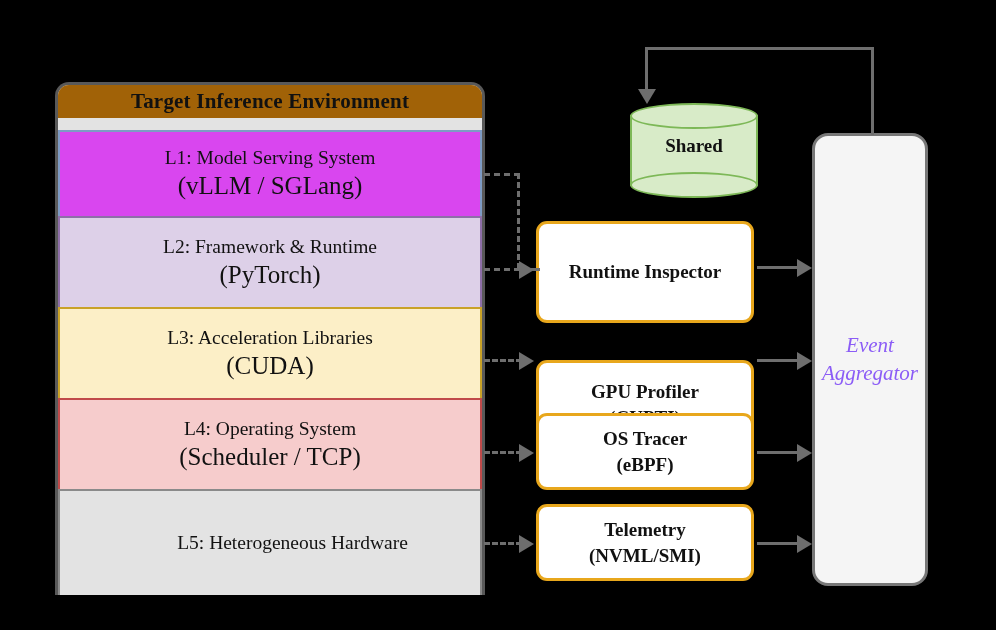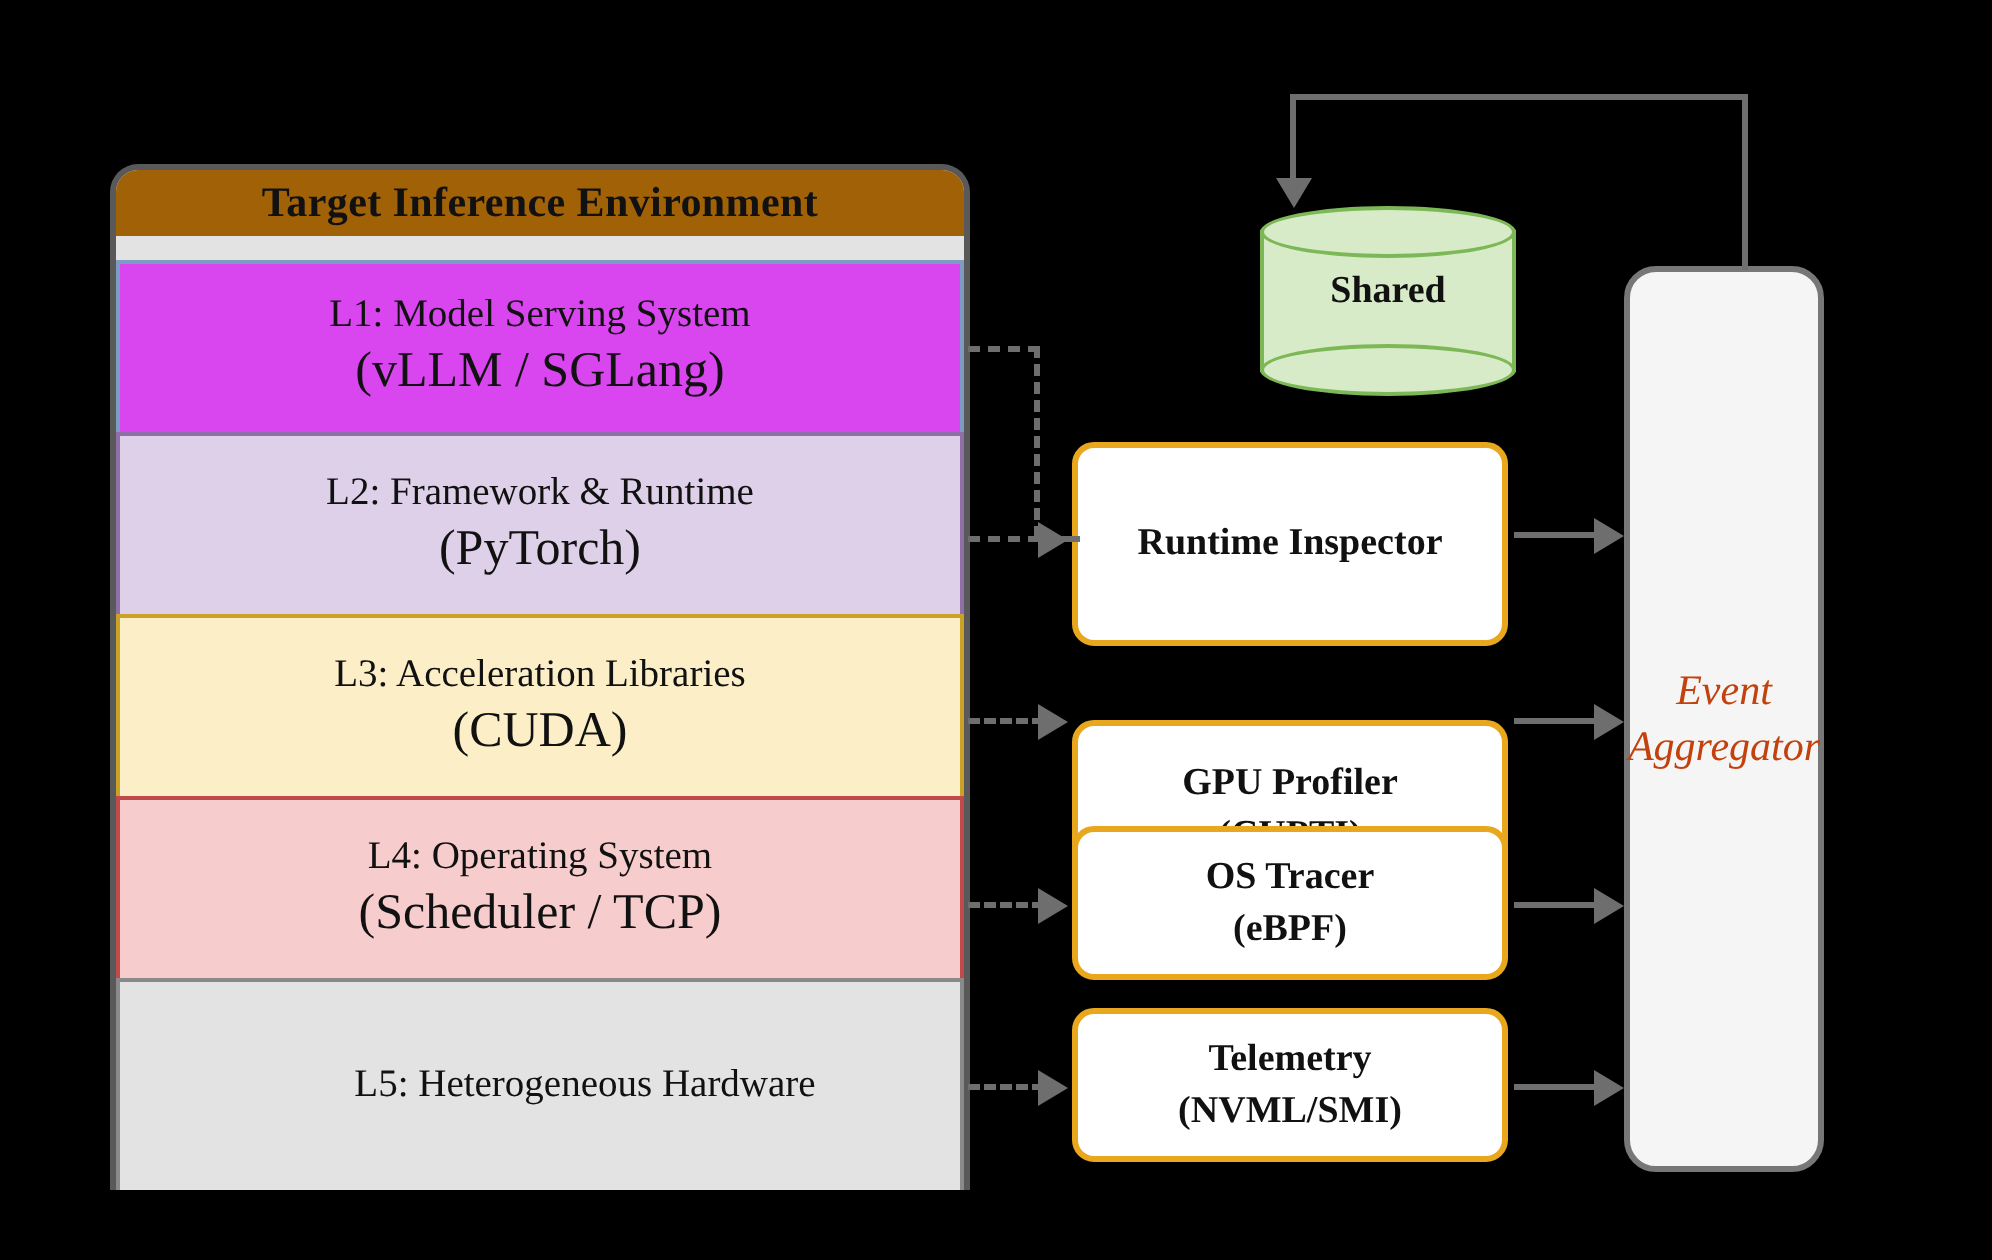--- a/index.html
+++ b/index.html
@@ -52,24 +52,24 @@
     position:absolute;left:0;top:69px;width:128px;height:26px;
     background:#D8EBC8;border:2px solid #7DB857;border-radius:50%;box-sizing:border-box;
   }
   #shared-memory .lbl{
     position:absolute;left:0;top:30px;width:128px;text-align:center;
     font-weight:bold;font-size:19px;line-height:1.35;color:#111;z-index:3;
   }
 
   
   #aggregator{
-    position:absolute;left:812px;top:133px;width:100px;height:453px;
+    position:absolute;left:812px;top:133px;width:116px;height:453px;
     background:#F5F5F5;border:3px solid #777;border-radius:16px;box-sizing:border-box;
     display:flex;align-items:center;justify-content:center;text-align:center;
-    font-style:italic;font-size:21px;line-height:1.3;color:#c2410c;
+    font-style:italic;font-size:21px;line-height:1.3;color:#8b5cf6;
   }
 
   
   .dashline{position:absolute;border-top:3px dashed #6E6E6E;height:0;}
   .dashvert{position:absolute;border-left:3px dashed #6E6E6E;width:0;}
   .solidline{position:absolute;background:#6E6E6E;height:3px;}
   .solidvert{position:absolute;background:#6E6E6E;width:3px;}
   .arrow-r{
     position:absolute;width:0;height:0;
     border-top:9px solid transparent;border-bottom:9px solid transparent;

